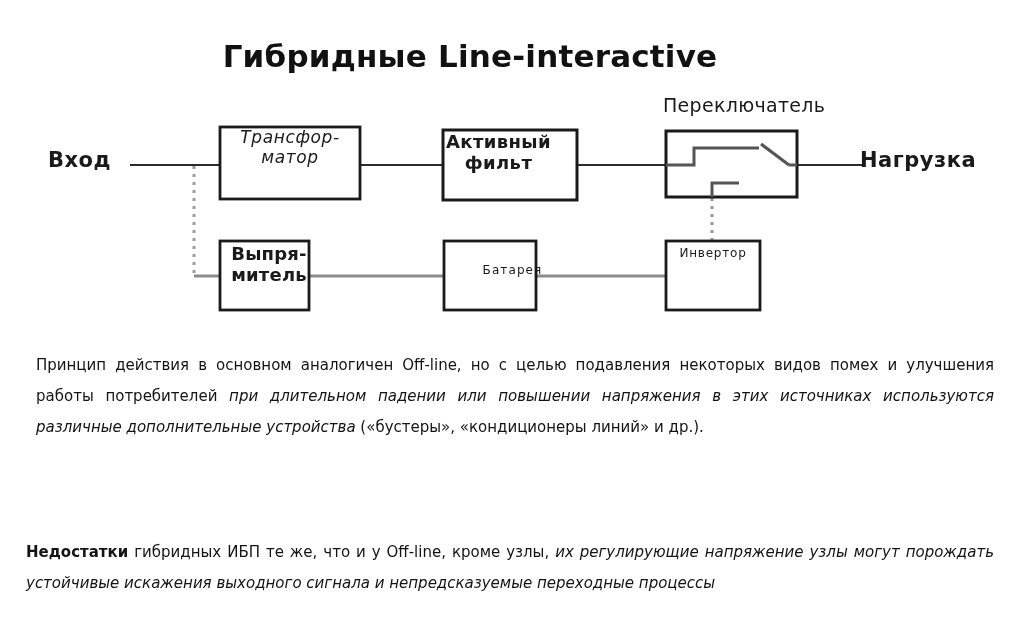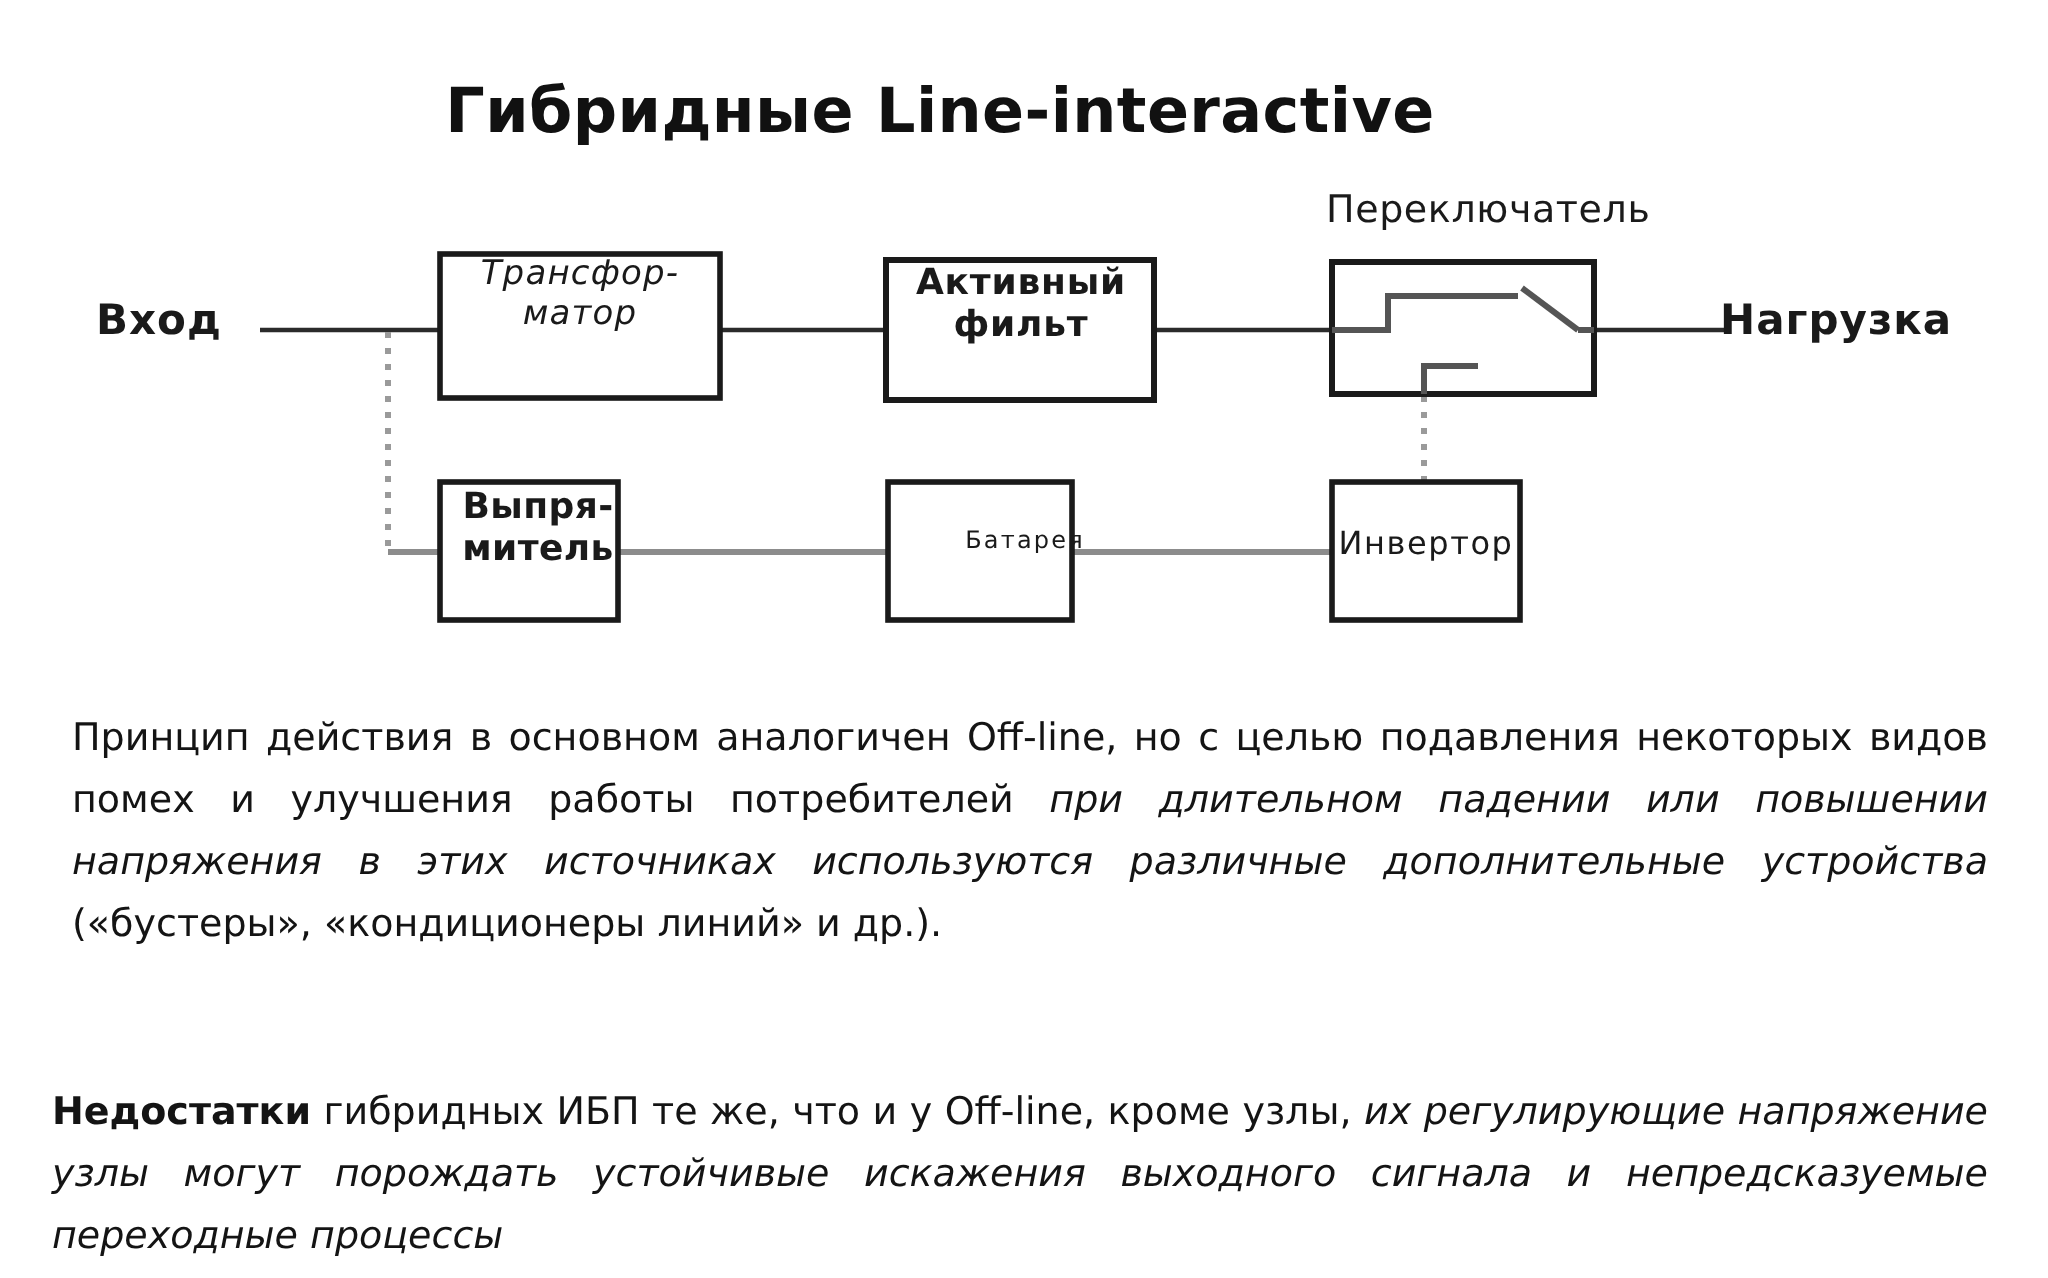--- a/index.html
+++ b/index.html
@@ -80,21 +80,21 @@
   }
   .blk-transformer {
     left: 219px;
     top: 39px;
     width: 142px;
     font-size: 17px;
     letter-spacing: 0.6px;
     font-style: italic;
   }
   .blk-filter {
-    left: 442px;
+    left: 430px;
     top: 43px;
     width: 137px;
     font-size: 18px;
     font-weight: bold;
     letter-spacing: 0.4px;
   }
   .blk-rectifier {
     left: 216px;
     top: 155px;
     width: 106px;
@@ -105,31 +105,31 @@
   .blk-battery {
     left: 443px;
     top: 175px;
     width: 95px;
     font-size: 12px;
     letter-spacing: 1.1px;
     padding-left: 22px;
   }
   .blk-inverter {
     left: 663px;
-    top: 175px;
+    top: 158px;
     width: 100px;
-    font-size: 16px;
+    font-size: 12px;
     letter-spacing: 0.8px;
   }
 
   
   .para {
     position: absolute;
     font-family: "DejaVu Sans", sans-serif;
-    font-size: 19px;
+    font-size: 15px;
     line-height: 31px;
     color: #141414;
     text-align: justify;
     text-justify: inter-word;
   }
   #para-1 {
     left: 36px;
     top: 335px;
     width: 958px;
   }

